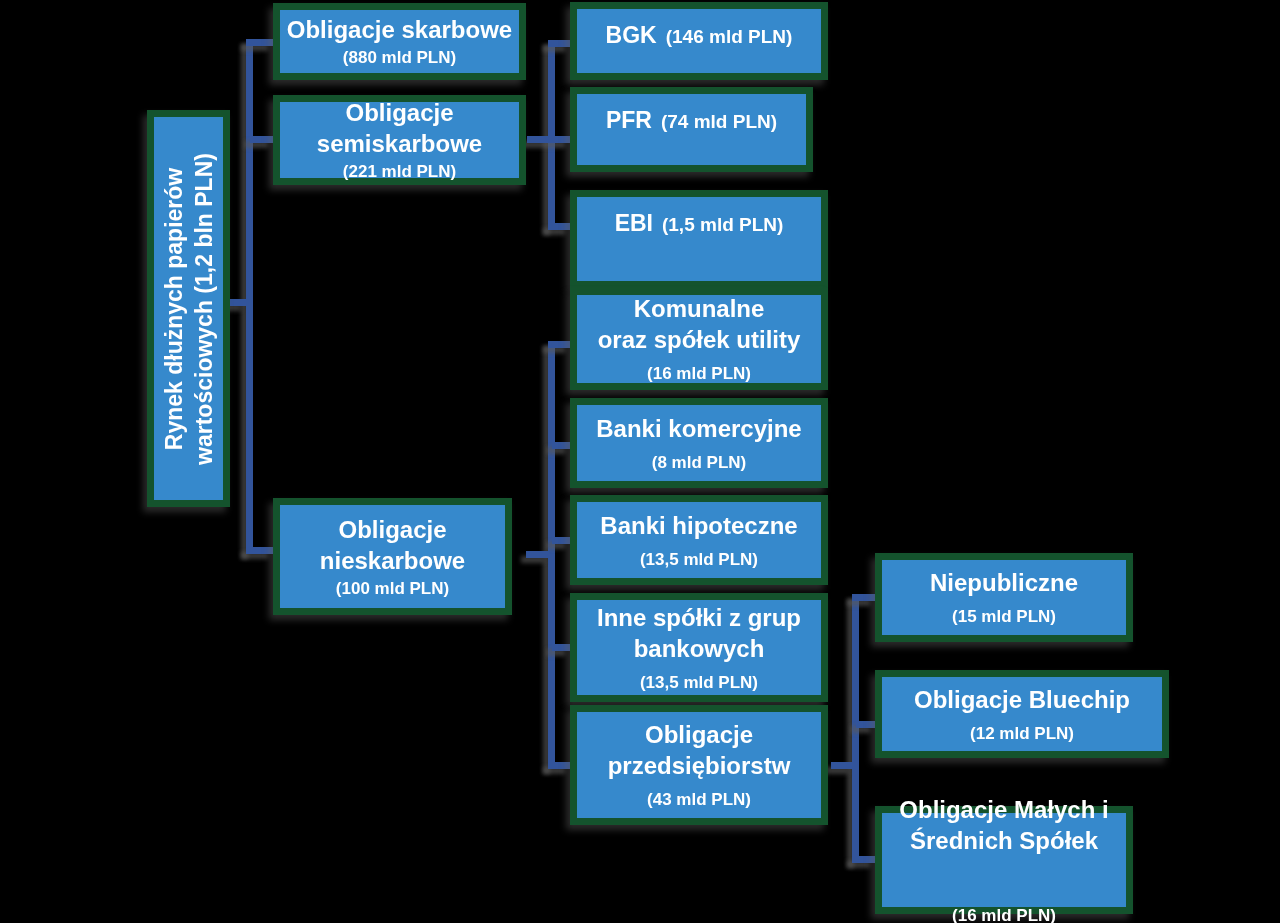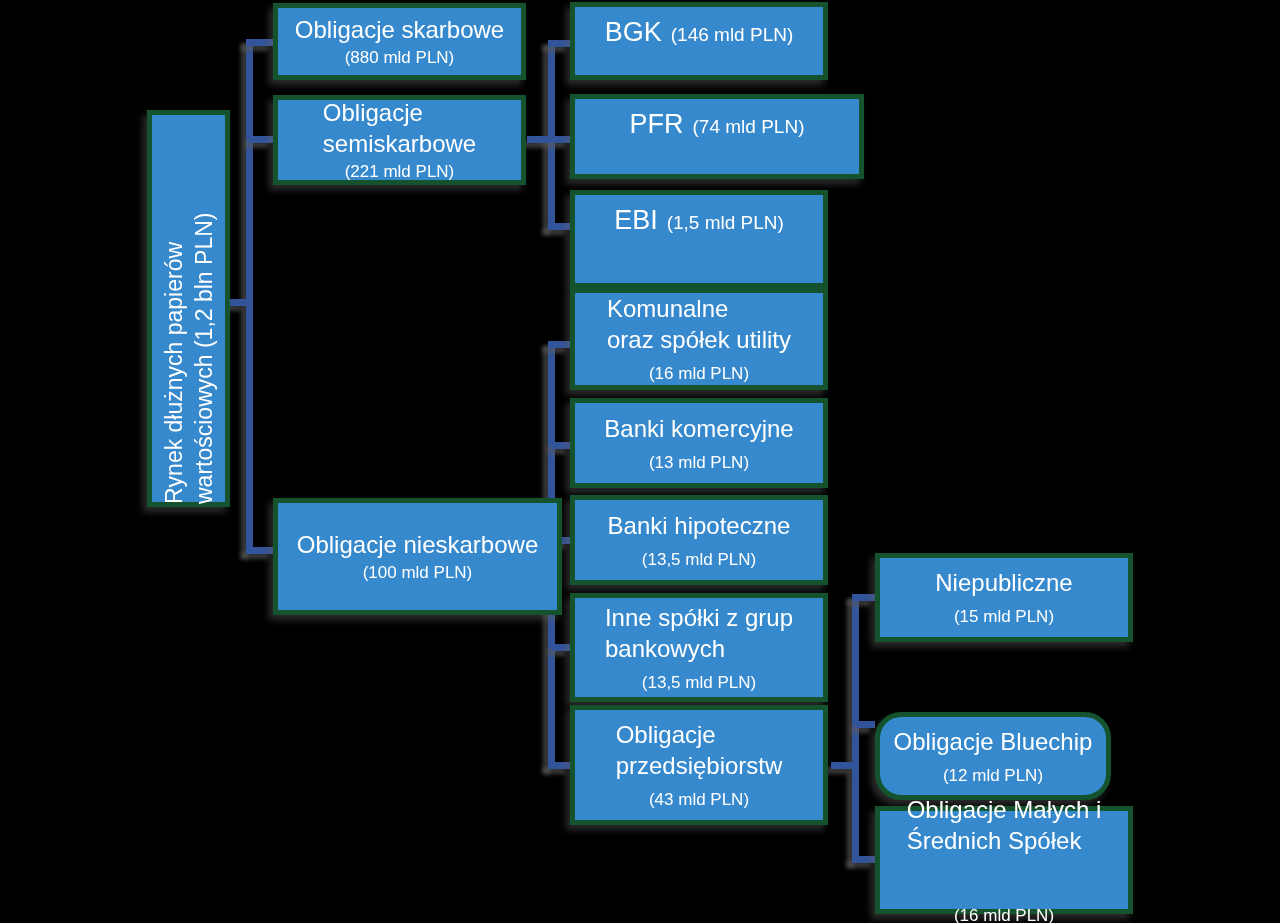--- a/index.html
+++ b/index.html
@@ -11,46 +11,47 @@
     position: relative;
     width: 1280px;
     height: 923px;
     background: #000;
     overflow: hidden;
   }
   .node {
     position: absolute;
     box-sizing: border-box;
     background: #3689CC;
-    border: 5px solid #14532d;
+    border: 7px solid #14532d;
     color: #ffffff;
     display: flex;
     flex-direction: column;
     align-items: center;
     justify-content: center;
-    text-align: left;
+    text-align: center;
     box-shadow: -4px 5px 7px rgba(95,95,95,0.45);
+    font-weight: bold;
   }
   .node .title {
     font-size: 24px;
     line-height: 31px;
     white-space: pre-line;
   }
   .node .value {
     font-size: 17px;
     line-height: 23px;
     margin-top: 7px;
     white-space: pre-line;
   }
   .node.tight .value { margin-top: 1px; }
   .node.inline {
     flex-direction: row;
     align-items: baseline;
   }
-  .node.inline .title { font-size: 27px; line-height: 30px; }
+  .node.inline .title { font-size: 23px; line-height: 30px; }
   .node.inline .value { margin-top: 16px; margin-left: 9px; font-size: 19px; }
   .node.root-node { overflow: visible; }
   .node.root-node .title {
     width: 390px;
     font-size: 23px;
     line-height: 30px;
     transform: rotate(-90deg);
   }
   .line {
     position: absolute;
@@ -95,67 +96,67 @@
 
   <div class="node tight" style="left:273px; top:3px; width:253px; height:77px;">
     <div class="title">Obligacje skarbowe</div>
     <div class="value">(880 mld PLN)</div>
   </div>
   <div class="node tight" style="left:273px; top:95px; width:253px; height:90px;">
     <div class="title">Obligacje
 semiskarbowe</div>
     <div class="value">(221 mld PLN)</div>
   </div>
-  <div class="node tight" style="left:273px; top:498px; width:289px; height:117px;">
+  <div class="node tight" style="left:273px; top:498px; width:239px; height:117px;">
     <div class="title">Obligacje nieskarbowe</div>
     <div class="value">(100 mld PLN)</div>
   </div>
 
   <div class="node inline" style="left:570px; top:2px; width:258px; height:78px;">
     <div class="title">BGK</div>
     <div class="value">(146 mld PLN)</div>
   </div>
-  <div class="node inline" style="left:570px; top:94px; width:294px; height:85px;">
+  <div class="node inline" style="left:570px; top:87px; width:243px; height:85px;">
     <div class="title">PFR</div>
     <div class="value">(74 mld PLN)</div>
   </div>
   <div class="node inline" style="left:570px; top:190px; width:258px; height:98px;">
     <div class="title">EBI</div>
     <div class="value">(1,5 mld PLN)</div>
   </div>
 
   <div class="node" style="left:570px; top:288px; width:258px; height:102px;">
     <div class="title">Komunalne
 oraz spółek utility</div>
     <div class="value">(16 mld PLN)</div>
   </div>
   <div class="node" style="left:570px; top:398px; width:258px; height:90px;">
     <div class="title">Banki komercyjne</div>
-    <div class="value">(13 mld PLN)</div>
+    <div class="value">(8 mld PLN)</div>
   </div>
   <div class="node" style="left:570px; top:495px; width:258px; height:90px;">
     <div class="title">Banki hipoteczne</div>
     <div class="value">(13,5 mld PLN)</div>
   </div>
   <div class="node" style="left:570px; top:593px; width:258px; height:109px;">
     <div class="title">Inne spółki z grup
 bankowych</div>
     <div class="value">(13,5 mld PLN)</div>
   </div>
   <div class="node" style="left:570px; top:705px; width:258px; height:120px;">
     <div class="title">Obligacje
 przedsiębiorstw</div>
     <div class="value">(43 mld PLN)</div>
   </div>
 
   <div class="node" style="left:875px; top:553px; width:258px; height:89px;">
     <div class="title">Niepubliczne</div>
     <div class="value">(15 mld PLN)</div>
   </div>
-  <div class="node" style="left:875px; top:712px; width:236px; height:88px;border-radius:26px;">
+  <div class="node" style="left:875px; top:670px; width:294px; height:88px;">
     <div class="title">Obligacje Bluechip</div>
     <div class="value">(12 mld PLN)</div>
   </div>
   <div class="node" style="left:875px; top:806px; width:258px; height:108px;gap:41px;">
     <div class="title">Obligacje Małych i
 Średnich Spółek</div>
     <div class="value">(16 mld PLN)</div>
   </div>
 
 </div>

